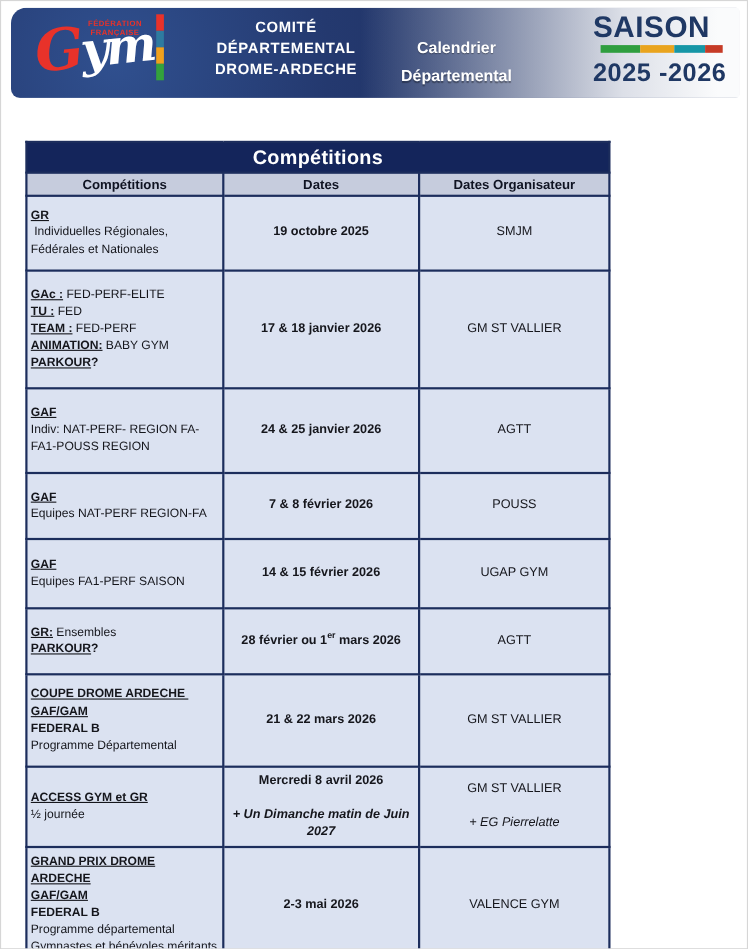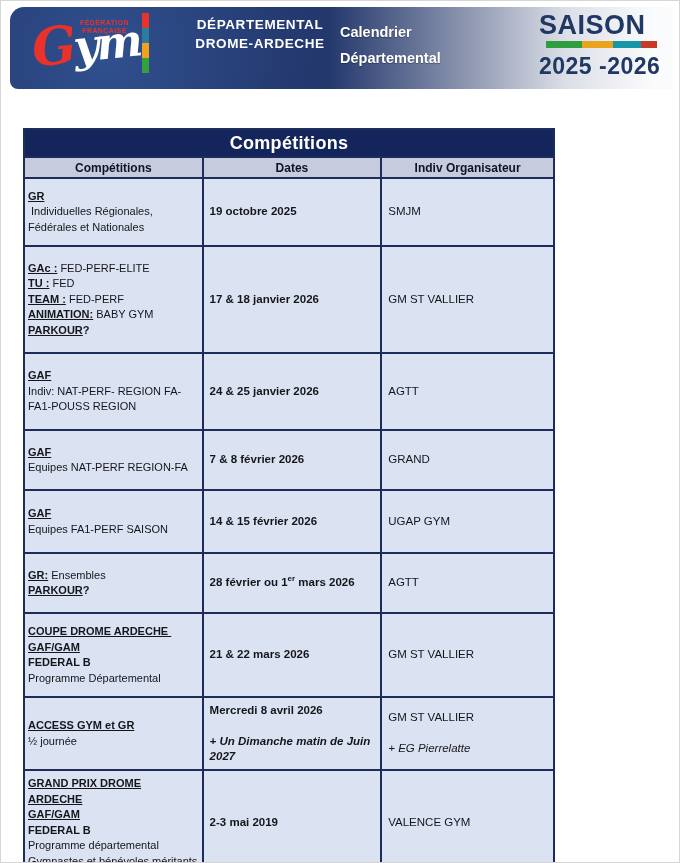--- a/index.html
+++ b/index.html
@@ -36,23 +36,23 @@
   .logo .brand .g{color:#e8322a;font-size:52px;}
   .logo .brand .ym{color:#ffffff;}
   .vbar{position:absolute;left:132px;top:6px;width:7px;height:60px;display:flex;flex-direction:column;}
   .vbar span{flex:1;}
   .committee{
     position:absolute;left:155px;top:8px;width:190px;
     color:#ffffff;font-weight:bold;font-size:13.5px;line-height:19px;
     letter-spacing:.6px;text-align:center;
   }
   .cal-title{
-    position:absolute;left:330px;top:12px;width:150px;
+    position:absolute;left:330px;top:24px;width:150px;
     color:#ffffff;font-weight:bold;font-size:14.5px;line-height:26px;
-    text-shadow:0 1px 1px rgba(0,0,0,.35);
+    text-align:center;text-shadow:0 1px 1px rgba(0,0,0,.35);
   }
   .season{position:absolute;right:8px;top:0px;width:125px;height:82px;text-align:left;}
   .season .saison{
     color:#1f3864;font-weight:bold;font-size:27px;line-height:30px;margin-top:3px;
     letter-spacing:.5px;
   }
   .hbar{display:flex;height:7px;width:112px;margin:1px auto 0 auto;}
   .hbar span{height:100%;}
   .season .years{
     color:#1f3864;font-weight:bold;font-size:23px;line-height:30px;margin-top:3px;
@@ -81,21 +81,21 @@
   tr.cols th{
     background:#c6ccdd;color:#0f1322;
     font-size:12px;font-weight:bold;height:21px;
   }
   tbody td{background:#dbe2f1;vertical-align:middle;color:#15161c;}
   td.comp-cell{
     text-align:left;vertical-align:middle;
     font-size:11px;line-height:15.5px;padding:5px 4px 5px 3px;
   }
   td.date-cell,td.club-cell{
-    font-size:11.5px;line-height:15.5px;padding:4px 6px;
+    text-align:center;font-size:11.5px;line-height:15.5px;padding:4px 6px;
   }
   td.date-cell{font-weight:bold;}
   .seg-b{font-weight:bold;}
   .seg-u{text-decoration:underline;}
   .seg-i{font-style:italic;}
   sup{font-size:8px;line-height:0;}
 </style>
 </head>
 <body>
 
@@ -113,20 +113,21 @@
     </div>
 
     <div class="vbar">
         <span style="background: rgb(232, 50, 42);"></span>
         <span style="background: rgb(46, 123, 160);"></span>
         <span style="background: rgb(240, 161, 29);"></span>
         <span style="background: rgb(51, 162, 60);"></span>
       </div>
 
     <div class="committee">
+      <div>COMITÉ</div>
       <div>DÉPARTEMENTAL</div>
       <div>DROME-ARDECHE</div>
     </div>
 
     <div class="cal-title">
       <div>Calendrier</div>
       <div>Départemental</div>
     </div>
 
     <div class="season">
@@ -147,21 +148,21 @@
         <col class="c2">
         <col class="c3">
       </colgroup>
     <thead>
       <tr>
         <th class="tbl-title" colspan="3">Compétitions</th>
       </tr>
       <tr class="cols">
         <th>Compétitions</th>
         <th>Dates</th>
-        <th>Indiv Organisateur</th>
+        <th>Dates Organisateur</th>
       </tr>
     </thead>
     <tbody id="tbody">
         <tr style="height: 68px;">
           <td class="comp-cell">
             <div class="line"><span class="seg-b seg-u">GR</span></div>
             <div class="line"><span>&nbsp;Individuelles Régionales, Fédérales et Nationales</span></div>
           </td>
           <td class="date-cell">
             <div class="line"><span>19 octobre 2025</span></div>
@@ -199,21 +200,21 @@
         </tr>
         <tr style="height: 60px;">
           <td class="comp-cell">
             <div class="line"><span class="seg-b seg-u">GAF</span></div>
             <div class="line"><span>Equipes NAT-PERF REGION-FA</span></div>
           </td>
           <td class="date-cell">
             <div class="line"><span>7 &amp; 8 février 2026</span></div>
           </td>
           <td class="club-cell">
-            <div class="line"><span>GRAND</span></div>
+            <div class="line"><span>POUSS</span></div>
           </td>
         </tr>
         <tr style="height: 63px;">
           <td class="comp-cell">
             <div class="line"><span class="seg-b seg-u">GAF</span></div>
             <div class="line"><span>Equipes FA1-PERF SAISON</span></div>
           </td>
           <td class="date-cell">
             <div class="line"><span>14 &amp; 15 février 2026</span></div>
           </td>
@@ -265,21 +266,21 @@
         </tr>
         <tr style="height: 100px;">
           <td class="comp-cell">
             <div class="line"><span class="seg-b seg-u">GRAND PRIX DROME ARDECHE</span></div>
             <div class="line"><span class="seg-b seg-u">GAF/GAM</span></div>
             <div class="line"><span class="seg-b">FEDERAL B</span></div>
             <div class="line"><span>Programme départemental</span></div>
             <div class="line"><span>Gymnastes et bénévoles méritants</span></div>
           </td>
           <td class="date-cell">
-            <div class="line"><span>2-3 mai 2019</span></div>
+            <div class="line"><span>2-3 mai 2026</span></div>
           </td>
           <td class="club-cell">
             <div class="line"><span>VALENCE GYM</span></div>
           </td>
         </tr>
       </tbody>
   </table>
 
 </div>
 

